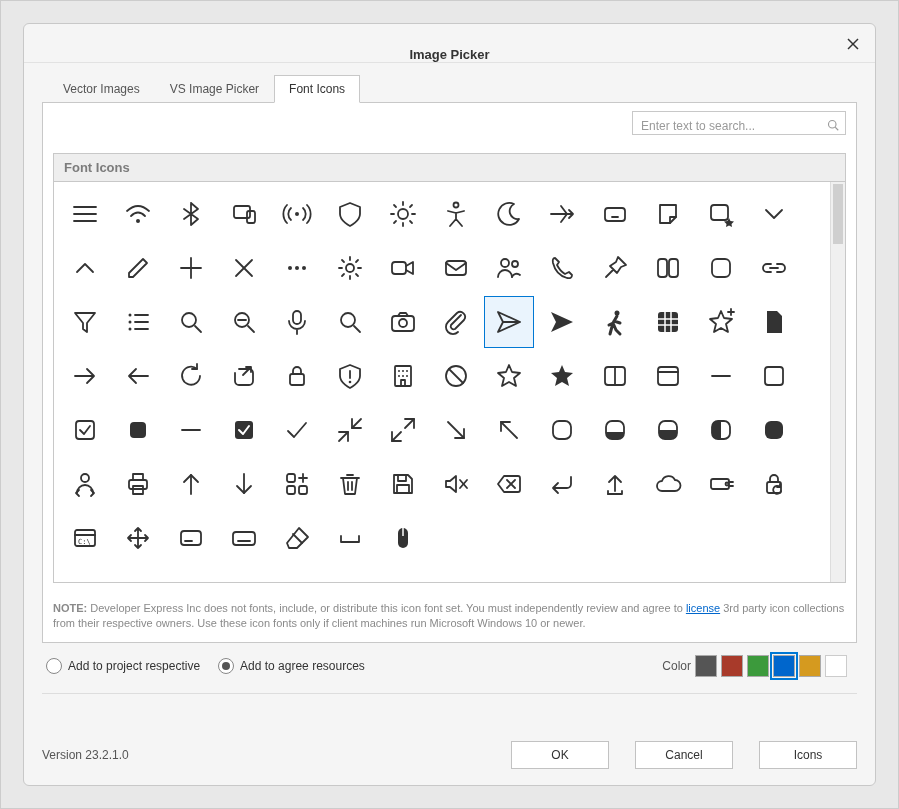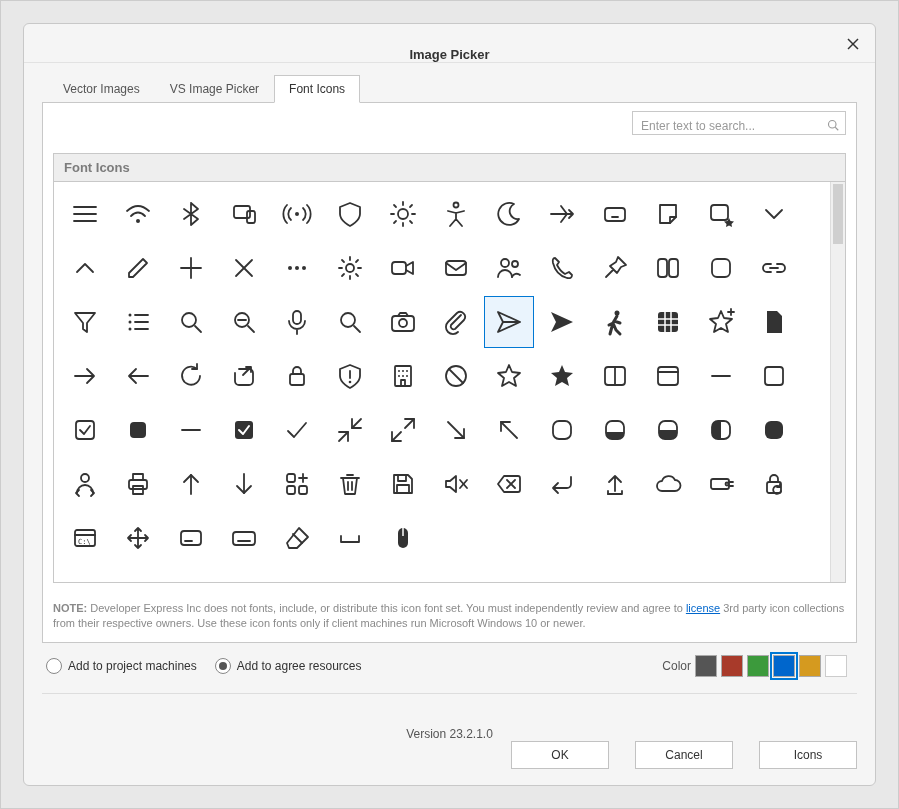--- a/index.html
+++ b/index.html
@@ -32,21 +32,21 @@
   .note b{color:#8a8a8a;}
   .note a{color:#0066cc;}
   .options-row{display:flex;align-items:center;gap:18px;padding:12px 10px 0 4px;}
   .radio{display:flex;align-items:center;gap:6px;cursor:pointer;color:#333;}
   .radio .dot{width:14px;height:14px;border:1px solid #888;border-radius:50%;display:flex;align-items:center;justify-content:center;background:#fff;}
   .radio.selected .dot::after{content:"";width:8px;height:8px;background:#555;border-radius:50%;}
   .color-row{margin-left:auto;display:flex;align-items:center;}
   .color-label{color:#555;margin-right:4px;}
   .swatch{width:20px;height:20px;border:1px solid #aaa;cursor:pointer;}
   .swatch.selected{outline:2px solid #0078d4;outline-offset:1px;}
-  .footer{display:flex;align-items:center;padding:0 18px 16px 18px;margin-top:auto;flex-direction:column;}
+  .footer{display:flex;align-items:center;padding:0 18px 16px 18px;margin-top:auto;}
   .version{color:#555;}
   .footer-buttons{margin-left:auto;display:flex;gap:26px;}
   .btn{min-width:68px;padding:6px 14px;background:#fff;border:1px solid #c2c2c2;cursor:pointer;color:#333;font-size:12px;text-align:center;}
   .sep{height:1px;background:#ddd;margin:16px 0 12px 0;}
 </style>
 </head>
 <body>
 
 <div class="outer-border">
   <div class="window">
@@ -663,21 +663,21 @@
         </div>
 
         <div class="note">
           <b>NOTE:</b><span> Developer Express Inc does not fonts, include, or distribute this icon font set. You must independently review and agree to </span><a href="#">license</a><span> 3rd party icon collections from their respective owners. Use these icon fonts only if client machines run Microsoft Windows 10 or newer.</span>
         </div>
       </div>
 
       <div class="options-row">
         <div class="radio" id="radio-project">
           <span class="dot"></span>
-          <span>Add to project machines</span>
+          <span>Add to project respective</span>
         </div>
         <div class="radio selected" id="radio-form">
           <span class="dot"></span>
           <span>Add to agree resources</span>
         </div>
         <div class="color-row">
           <span class="color-label">Color</span>
           <div id="swatches" style="display:flex;gap:4px;">
               <div class="swatch" style="background: rgb(85, 85, 85);"></div>
               <div class="swatch" style="background: rgb(168, 58, 42);"></div>

